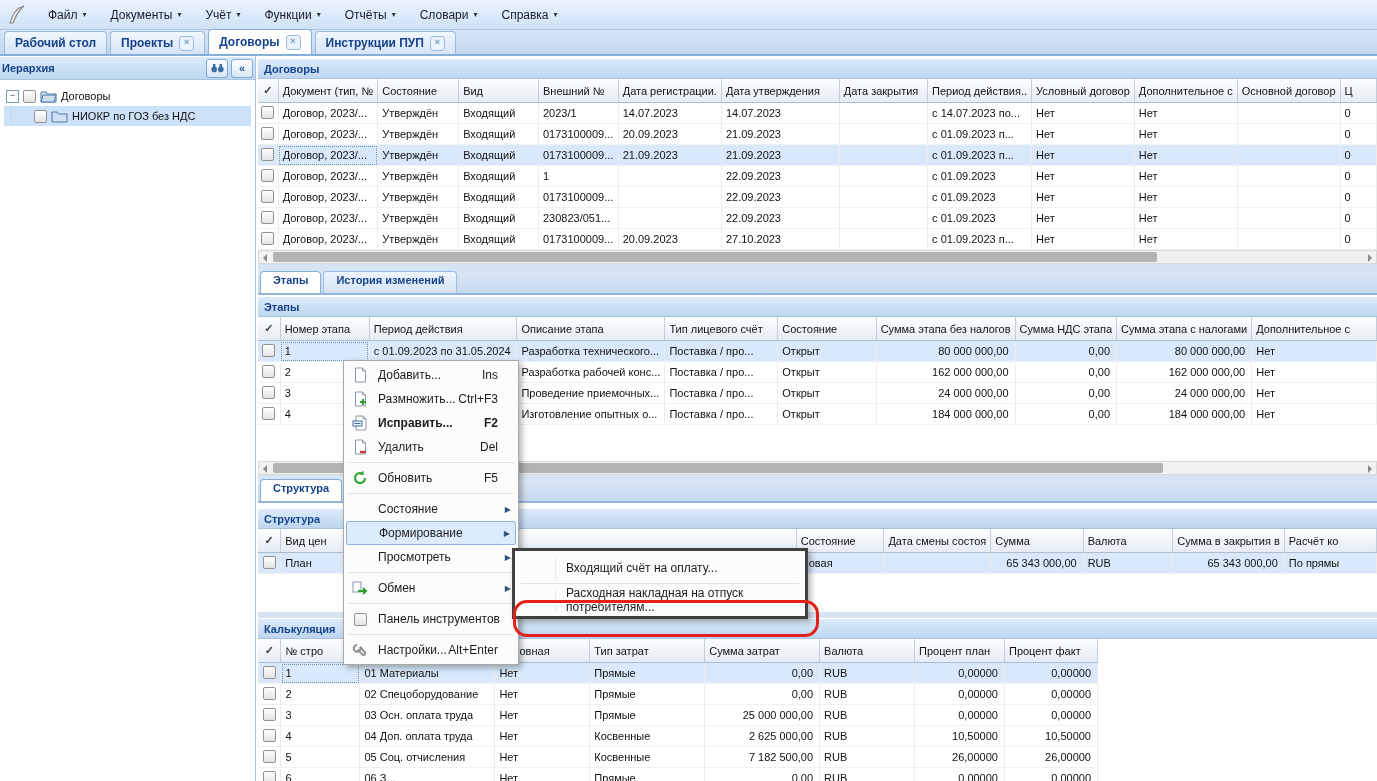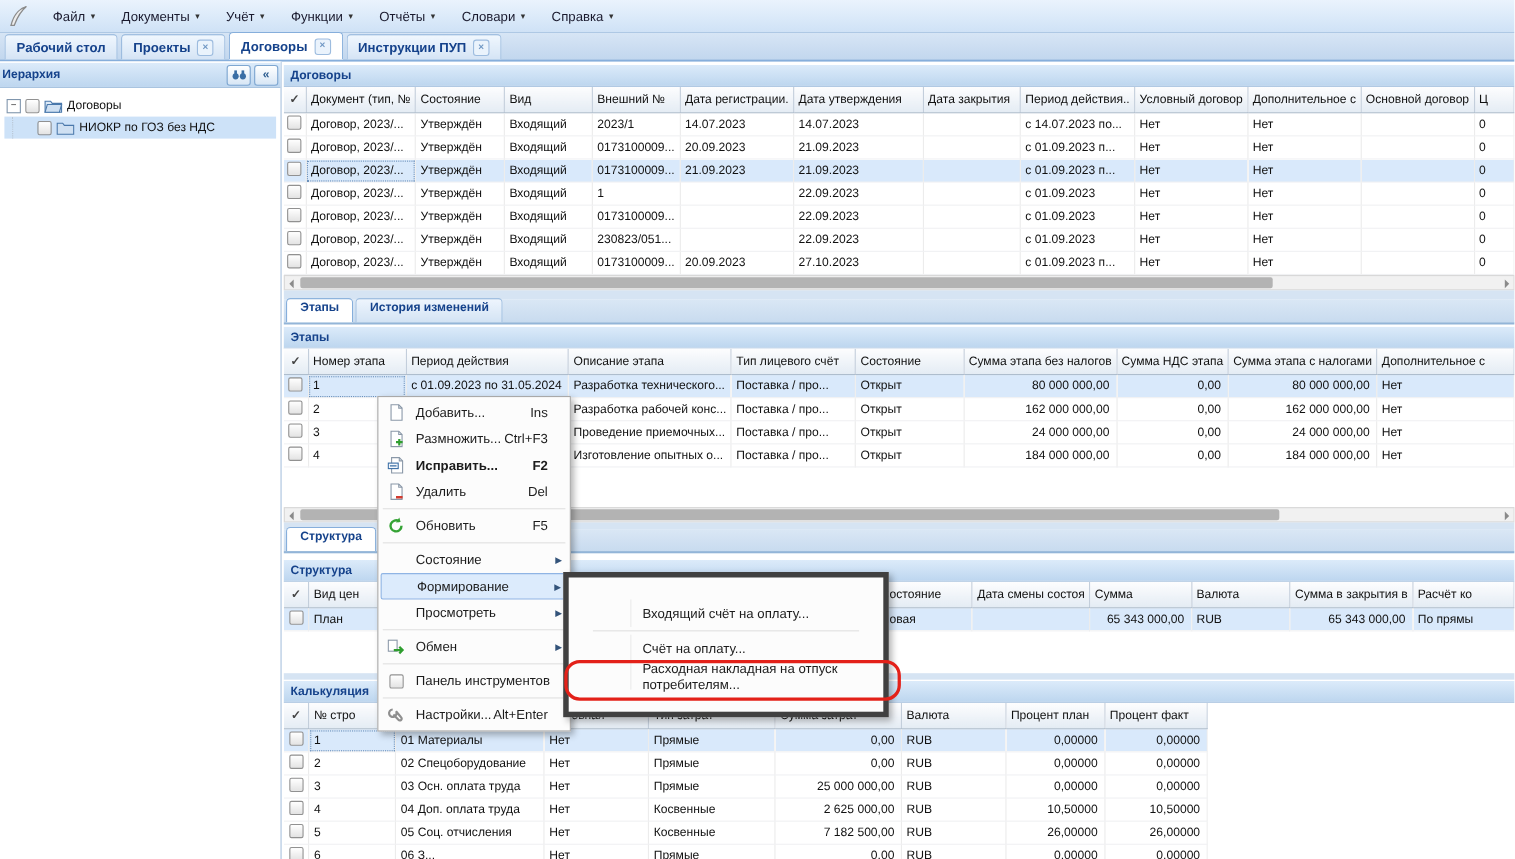--- a/index.html
+++ b/index.html
@@ -78,22 +78,22 @@
   .cmenu{position:absolute;background:#fcfcfc;border:1px solid #a9a9a9;
     box-shadow:3px 3px 6px rgba(0,0,0,.3);padding:2px;box-sizing:border-box;z-index:100;}
   .citem{display:flex;align-items:center;height:24px;font-size:12px;color:#1c1c1c;position:relative;}
   .cicon{width:28px;display:flex;align-items:center;justify-content:center;flex:none;}
   .clabel{padding-left:4px;}
   .cshort{margin-left:auto;padding-right:18px;font-size:12px;}
   .carrow{position:absolute;right:5px;font-size:8px;color:#33537a;}
   .citem.hl{background:#dcebfc;border:1px solid #8fb4e4;border-radius:2px;height:22px;}
   .csep{height:1px;background:#e0e0e0;margin:3px 2px;}
   .bold{font-weight:bold;}
-  .submenu{position:absolute;background:#fcfcfc;border:5px solid #404040;
-    box-shadow:3px 3px 6px rgba(0,0,0,.3);padding:20px;box-sizing:border-box;z-index:110;}
+  .submenu{position:absolute;background:#fcfcfc;border:3px solid #404040;
+    box-shadow:3px 3px 6px rgba(0,0,0,.3);padding:4px;box-sizing:border-box;z-index:110;margin-top:28px;}
   .sitem{display:flex;align-items:center;height:25px;font-size:12px;color:#1c1c1c;}
   .sgutter{width:26px;border-right:1px solid #ececec;align-self:stretch;flex:none;}
   .sitem span{padding-left:10px;}
   .redbox{position:absolute;border:3px solid #e32119;border-radius:14px;z-index:120;pointer-events:none;}
   .white{position:absolute;background:#fff;}
 </style>
 </head>
 <body>
 
 <div class="app">
@@ -677,22 +677,18 @@
   </div>
 
   <div class="submenu" style="left:512px;top:520px;width:296px;">
     <div class="sitem">
       <span class="sgutter"></span>
       <span>Входящий счёт на оплату...</span>
     </div>
     <div class="csep"></div>
     <div class="sitem">
       <span class="sgutter"></span>
-      <span>Счёт на оплату...</span>
-    </div>
-    <div class="sitem">
-      <span class="sgutter"></span>
       <span>Расходная накладная на отпуск потребителям...</span>
     </div>
   </div>
   <div class="redbox" style="left:513px;top:600px;width:300px;height:31px;"></div>
 
 </div>
 
 </body></html>

